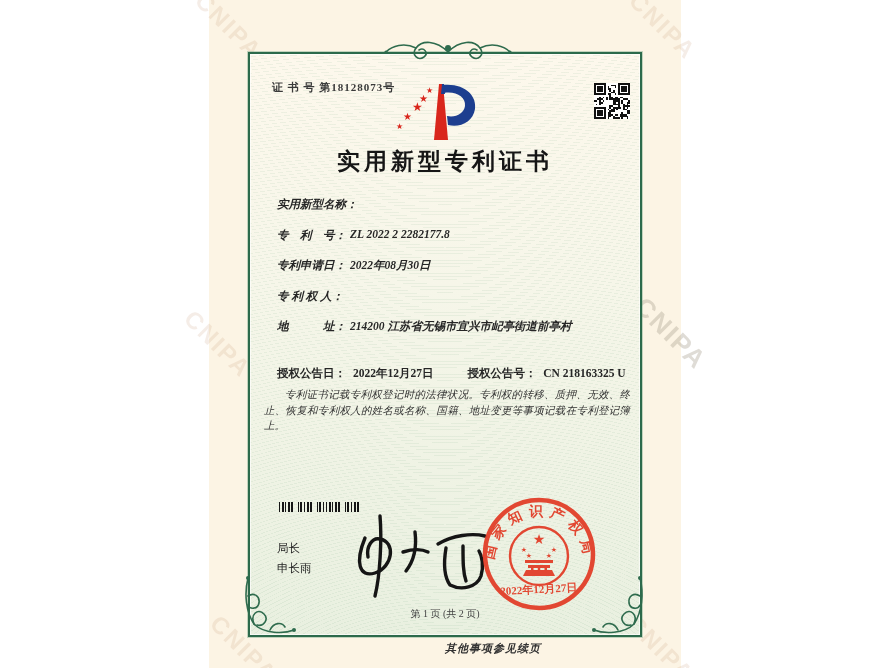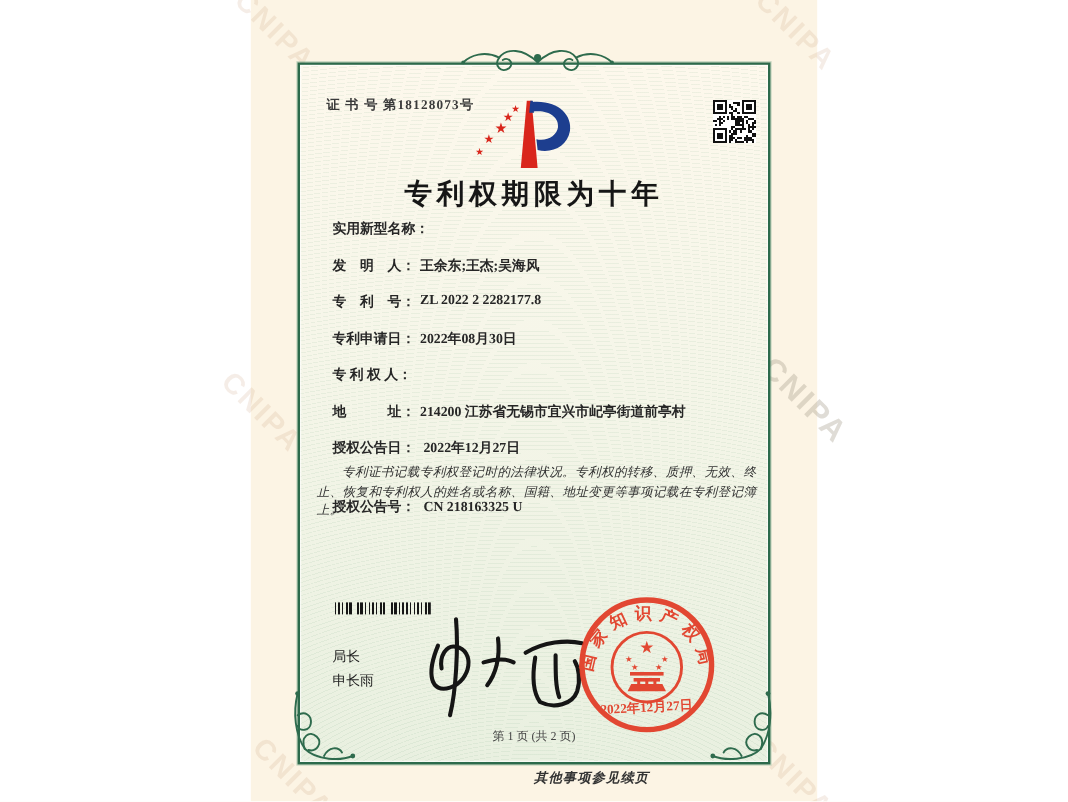--- a/index.html
+++ b/index.html
@@ -21,25 +21,25 @@
     background:
       repeating-radial-gradient(ellipse 160% 70% at 50% 118%, rgba(110,165,125,.10) 0 1px, rgba(0,0,0,0) 1px 5px),
       linear-gradient(180deg,#fdf8ec 0%, #f6f6e9 40%, #e9f0e0 100%);
   }
   .in{position:absolute;} 
   .certno{left:22px;top:26px;font-size:11px;color:#3a3a3a;letter-spacing:1px;font-weight:700;}
   .title{
     left:0;top:92px;width:100%;text-align:center;
     font-size:23px;font-weight:bold;color:#161616;letter-spacing:4px;
   }
-  .fields{left:27px;top:129px;width:345px;}
+  .fields{left:27px;top:143px;width:345px;font-style:italic;}
   .frow{display:flex;margin-bottom:15.5px;font-size:11.5px;color:#262626;font-weight:600;white-space:nowrap;}
   .flabel{flex:0 0 auto;}
   .fvalue{margin-left:4px;}
-  .grant{display:flex;gap:34px;flex-direction:column;}
+  .grant{display:flex;gap:34px;}
   .paras{left:14px;top:333px;width:366px;font-size:10.5px;line-height:15.5px;
     color:#333;font-style:italic;text-align:justify;}
   .paras p{margin:0;text-indent:2em;}
   .barcode{
     left:29px;top:448px;width:80px;height:10px;
     background:repeating-linear-gradient(90deg,#161616 0 1.4px,rgba(0,0,0,0) 1.4px 2.6px,#161616 2.6px 4.6px,rgba(0,0,0,0) 4.6px 6.4px,#161616 6.4px 7px,rgba(0,0,0,0) 7px 9.4px);
   }
   .signer{left:27px;top:484px;font-family:"Liberation Sans","DejaVu Sans",sans-serif;
     font-size:11.5px;font-weight:normal;color:#222;line-height:20px;}
   .pagenote{left:0;top:553px;width:100%;text-align:center;font-size:10px;color:#444;}
@@ -213,29 +213,25 @@
         <rect x="1" y="1" width="5" height="5" fill="#fff"></rect>
         <rect x="2" y="2" width="3" height="3" fill="#111"></rect>
         <rect x="14" y="0" width="7" height="7" fill="#111"></rect>
         <rect x="15" y="1" width="5" height="5" fill="#fff"></rect>
         <rect x="16" y="2" width="3" height="3" fill="#111"></rect>
         <rect x="0" y="14" width="7" height="7" fill="#111"></rect>
         <rect x="1" y="15" width="5" height="5" fill="#fff"></rect>
         <rect x="2" y="16" width="3" height="3" fill="#111"></rect>
       </svg>
 
-    <div class="in title">专利权期限为十年</div>
+    <div class="in title">实用新型专利证书</div>
 
     <div class="in fields" id="fields">
         <div class="frow">
           <span class="flabel">实用新型名称：</span>
-        </div>
-        <div class="frow">
-          <span class="flabel">发　明　人：</span>
-          <span class="fvalue">王余东;王杰;吴海风</span>
         </div>
         <div class="frow">
           <span class="flabel">专　利　号：</span>
           <span class="fvalue">ZL 2022 2 2282177.8</span>
         </div>
         <div class="frow">
           <span class="flabel">专利申请日：</span>
           <span class="fvalue">2022年08月30日</span>
         </div>
         <div class="frow">

